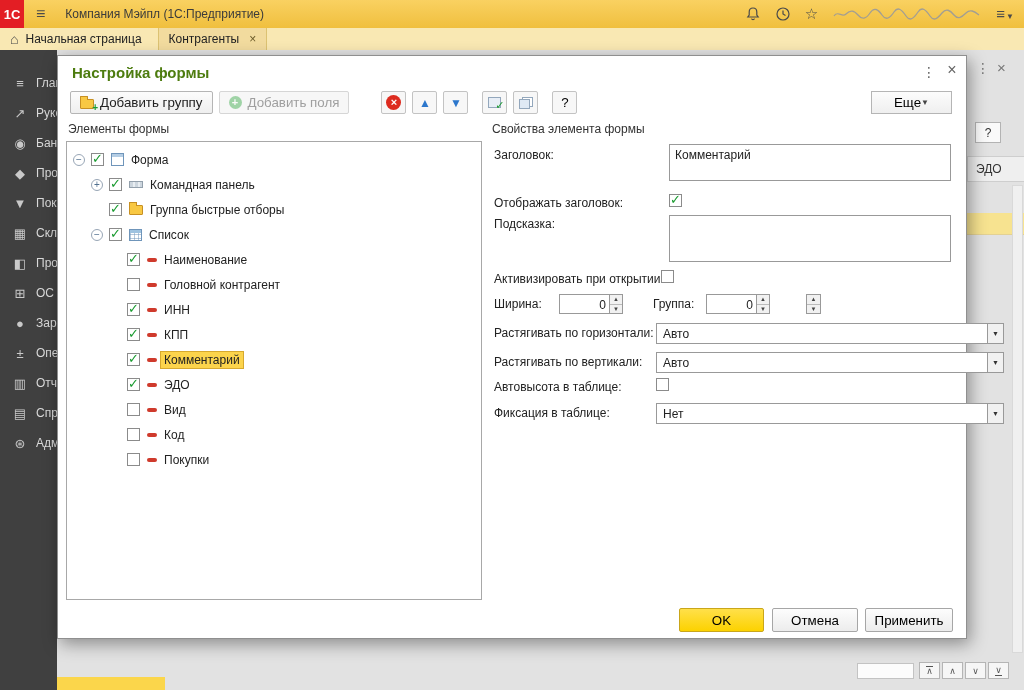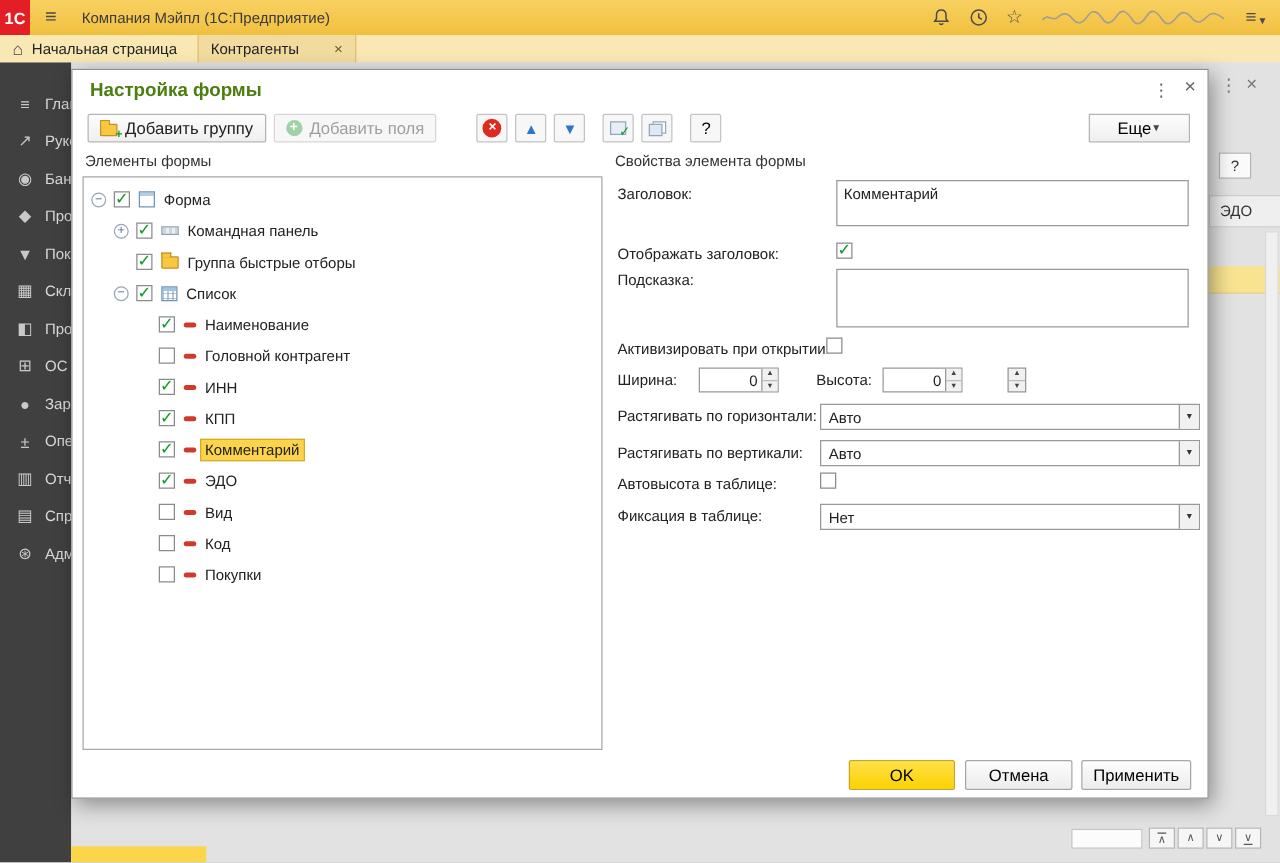--- a/index.html
+++ b/index.html
@@ -16,21 +16,21 @@
   .star{font-size:15px;color:#4a4a4a;line-height:16px}
   .signature{opacity:.9;filter:blur(.5px)}
   .svc{display:flex;align-items:flex-end;color:#4a4a4a}
   .svc .l1{font-size:15px;line-height:14px}
   .svc .l2{font-size:8px;margin-left:1px}
 
   
   .tabbar{position:absolute;left:0;top:28px;width:100%;height:22px;background:#f9e8b3;display:flex;align-items:stretch}
   .home-tab{display:flex;align-items:center;gap:7px;padding:0 16px 0 10px}
   .home-ico{font-size:14px;color:#4a4a4a}
-  .tab-active{display:flex;align-items:center;gap:28px;padding:0 10px;background:#f2db9e;border-left:1px solid #dcc272;border-right:1px solid #dcc272}
+  .tab-active{display:flex;align-items:center;gap:10px;padding:0 10px;background:#f2db9e;border-left:1px solid #dcc272;border-right:1px solid #dcc272}
   .tab-x{color:#6b5b2a;font-size:12px}
 
   
   .sidebar{position:absolute;left:0;top:50px;width:57px;height:640px;background:var(--sidebar,#404040);overflow:hidden;padding-top:18px}
   .sb-item{display:flex;align-items:center;height:30px;padding-left:12px;white-space:nowrap;color:#dadada}
   .sb-icon{width:16px;min-width:16px;margin-right:8px;text-align:center;color:#c9c9c9;font-size:13px}
 
   
   .backdrop{position:absolute;left:57px;top:50px;width:967px;height:640px;background:#e2e2e2}
   .bg-kebab{position:absolute;left:919px;top:10px;color:#777;font-size:14px}
@@ -98,21 +98,21 @@
   .pcheck{position:absolute;width:13px;height:13px;border:1px solid #8b8b8b;background:#fff}
   .pcheck.on::after{content:"✓";position:absolute;left:0;top:-2px;color:#189a2e;font-size:13px;font-weight:bold;line-height:13px}
   .spin{position:absolute;height:20px;border:1px solid #999;background:#fff;display:flex}
   .spin .sv{width:49px;text-align:right;padding:3px 3px 0 0}
   .spin .sarr{width:13px;border-left:1px solid #999;display:flex;flex-direction:column;background:#f1f1f1}
   .sarr span{flex:1;font-size:6px;line-height:9px;text-align:center;color:#444}
   .sarr span:first-child{border-bottom:1px solid #bbb}
   .spin-solo{position:absolute;width:15px;height:20px;border:1px solid #999;display:flex;flex-direction:column;background:#f1f1f1}
   .spin-solo span{flex:1;font-size:6px;line-height:9px;text-align:center;color:#444}
   .spin-solo span:first-child{border-bottom:1px solid #bbb}
-  .combo{position:absolute;left:598px;width:304px;height:21px;border:1px solid #999;background:#fff}
+  .combo{position:absolute;left:598px;width:348px;height:21px;border:1px solid #999;background:#fff}
   .combo .cval{position:absolute;left:6px;top:3px}
   .combo .cdd{position:absolute;right:0;top:0;bottom:0;width:16px;border-left:1px solid #999;background:#f1f1f1;display:flex;align-items:center;justify-content:center;font-size:7px;color:#333}
 
   .fbtn{position:absolute;top:552px;height:24px;border:1px solid #a6a6a6;background:linear-gradient(#fdfdfd,#ececec);border-radius:2px;display:flex;align-items:center;justify-content:center}
   .fbtn.ok{left:621px;width:85px;background:linear-gradient(#ffe04a,var(--accent,#fcd200));border-color:#c9a61a}
   .fbtn.cancel{left:714px;width:86px}
   .fbtn.apply{left:807px;width:88px}
 </style>
 </head>
 <body>
@@ -359,21 +359,21 @@
     <span class="pcheck" style="left:603px;top:214px"></span>
 
     <div class="plabel" style="top:241px">Ширина:</div>
     <div class="spin" style="left:501px;top:238px">
       <span class="sv">0</span>
       <span class="sarr">
           <span>▲</span>
           <span>▼</span>
         </span>
     </div>
-    <div class="plabel h2" style="top:241px">Высота:</div>
+    <div class="plabel h2" style="top:241px">Группа:</div>
     <div class="spin" style="left:648px;top:238px">
       <span class="sv">0</span>
       <span class="sarr">
           <span>▲</span>
           <span>▼</span>
         </span>
     </div>
     <div class="spin-solo" style="left:748px;top:238px">
         <span>▲</span>
         <span>▼</span>

